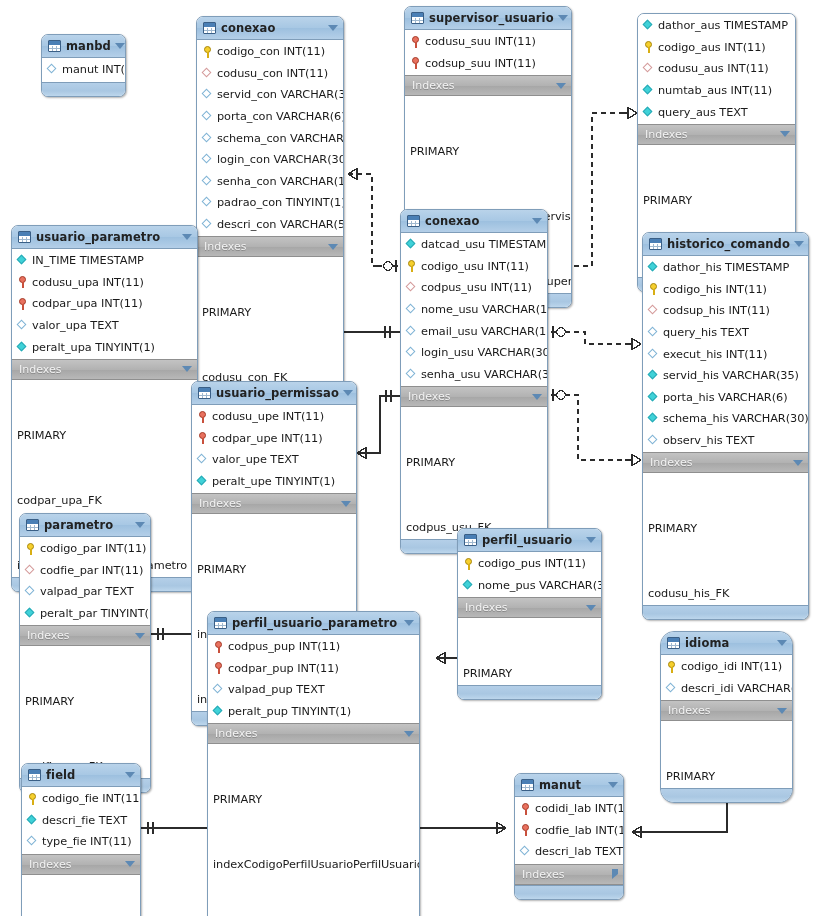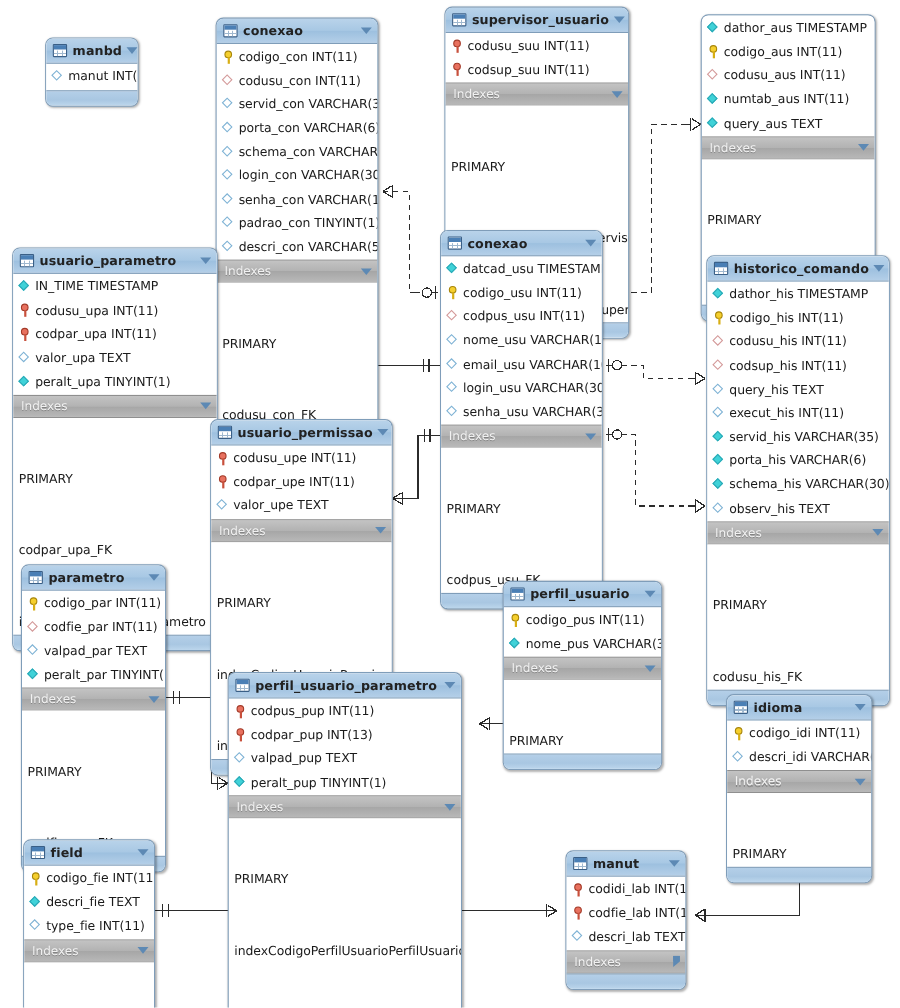--- a/index.html
+++ b/index.html
@@ -494,24 +494,20 @@
           <div class="col">
             <span class="fi fi-dc"></span>
             <span class="col-txt">dathor_his TIMESTAMP</span>
           </div>
           <div class="col">
             <span class="fi fi-pk"></span>
             <span class="col-txt">codigo_his INT(11)</span>
           </div>
           <div class="col">
             <span class="fi fi-dfk"></span>
-            <span class="col-txt">codusu_his INT(11)</span>
-          </div>
-          <div class="col">
-            <span class="fi fi-dfk"></span>
             <span class="col-txt">codsup_his INT(11)</span>
           </div>
           <div class="col">
             <span class="fi fi-d"></span>
             <span class="col-txt">query_his TEXT</span>
           </div>
           <div class="col">
             <span class="fi fi-d"></span>
             <span class="col-txt">execut_his INT(11)</span>
           </div>
@@ -557,20 +553,24 @@
             <span class="fi fi-pkr"></span>
             <span class="col-txt">codusu_upe INT(11)</span>
           </div>
           <div class="col">
             <span class="fi fi-pkr"></span>
             <span class="col-txt">codpar_upe INT(11)</span>
           </div>
           <div class="col">
             <span class="fi fi-d"></span>
             <span class="col-txt">valor_upe TEXT</span>
+          </div>
+          <div class="col">
+            <span class="fi fi-dc"></span>
+            <span class="col-txt">peralt_upe TINYINT(1)</span>
           </div>
         </div>
         <div class="idx-hdr">
           <span class="lbl">Indexes</span>
           <span class="caret"></span>
         </div>
         <div class="idx-body">
           <div class="idx-row">
             <span>PRIMARY</span>
           </div>
@@ -654,21 +654,21 @@
           <span class="tbl-name">perfil_usuario_parametro</span>
           <span class="caret"></span>
         </div>
         <div class="cols">
           <div class="col">
             <span class="fi fi-pkr"></span>
             <span class="col-txt">codpus_pup INT(11)</span>
           </div>
           <div class="col">
             <span class="fi fi-pkr"></span>
-            <span class="col-txt">codpar_pup INT(13)</span>
+            <span class="col-txt">codpar_pup INT(11)</span>
           </div>
           <div class="col">
             <span class="fi fi-d"></span>
             <span class="col-txt">valpad_pup TEXT</span>
           </div>
           <div class="col">
             <span class="fi fi-dc"></span>
             <span class="col-txt">peralt_pup TINYINT(1)</span>
           </div>
         </div>
@@ -682,21 +682,21 @@
           </div>
           <div class="idx-row">
             <span>indexCodigoPerfilUsuarioPerfilUsuario</span>
           </div>
           <div class="idx-row">
             <span>indexCodigoParametroUsuarioPerfilUsuario</span>
           </div>
         </div>
         <div class="tbl-foot"></div>
       </div>
-      <div class="tbl" style="left: 660px; top: 631px; width: 133px;">
+      <div class="tbl" style="left: 660px; top: 631px; width: 133px; border-radius: 14px;">
         <div class="tbl-hdr">
           <span class="tbl-ico"></span>
           <span class="tbl-name">idioma</span>
           <span class="caret"></span>
         </div>
         <div class="cols">
           <div class="col">
             <span class="fi fi-pk"></span>
             <span class="col-txt">codigo_idi INT(11)</span>
           </div>

